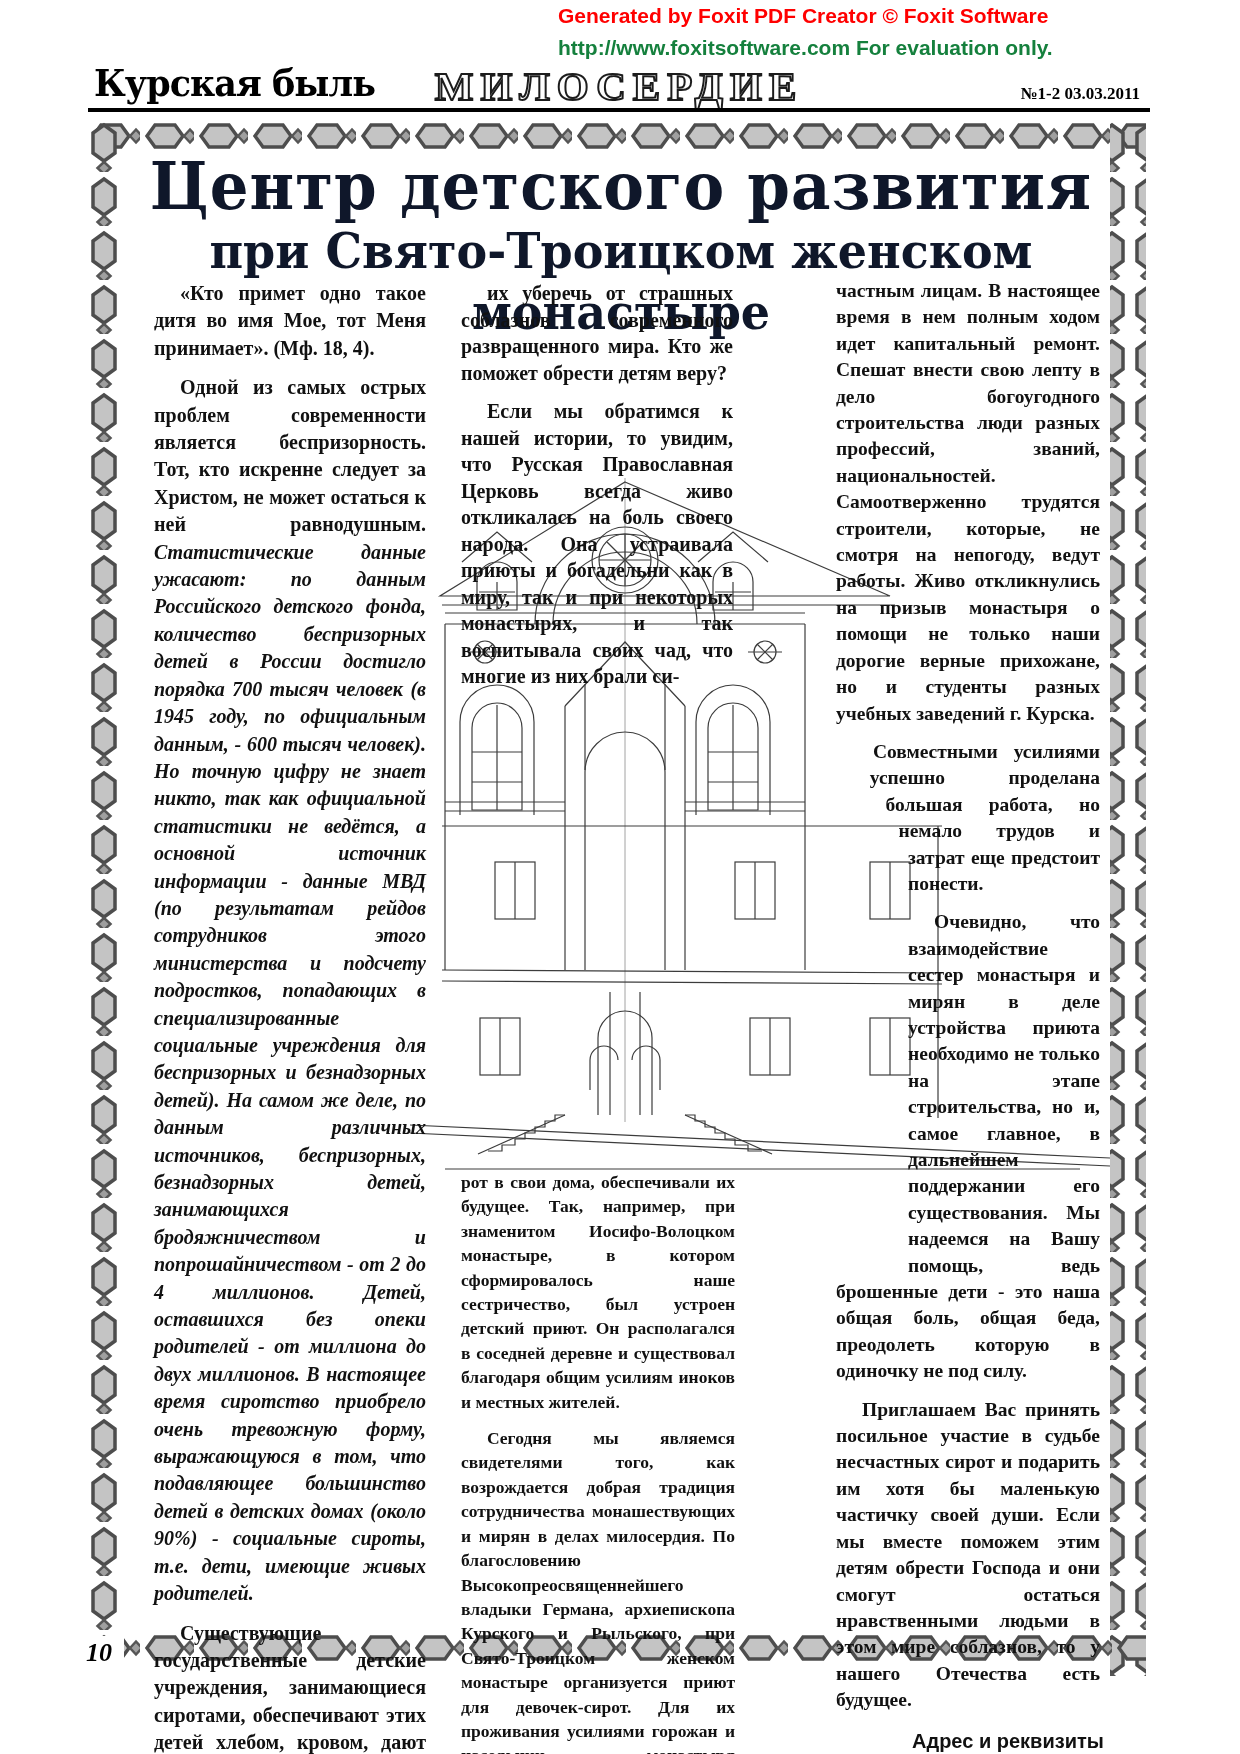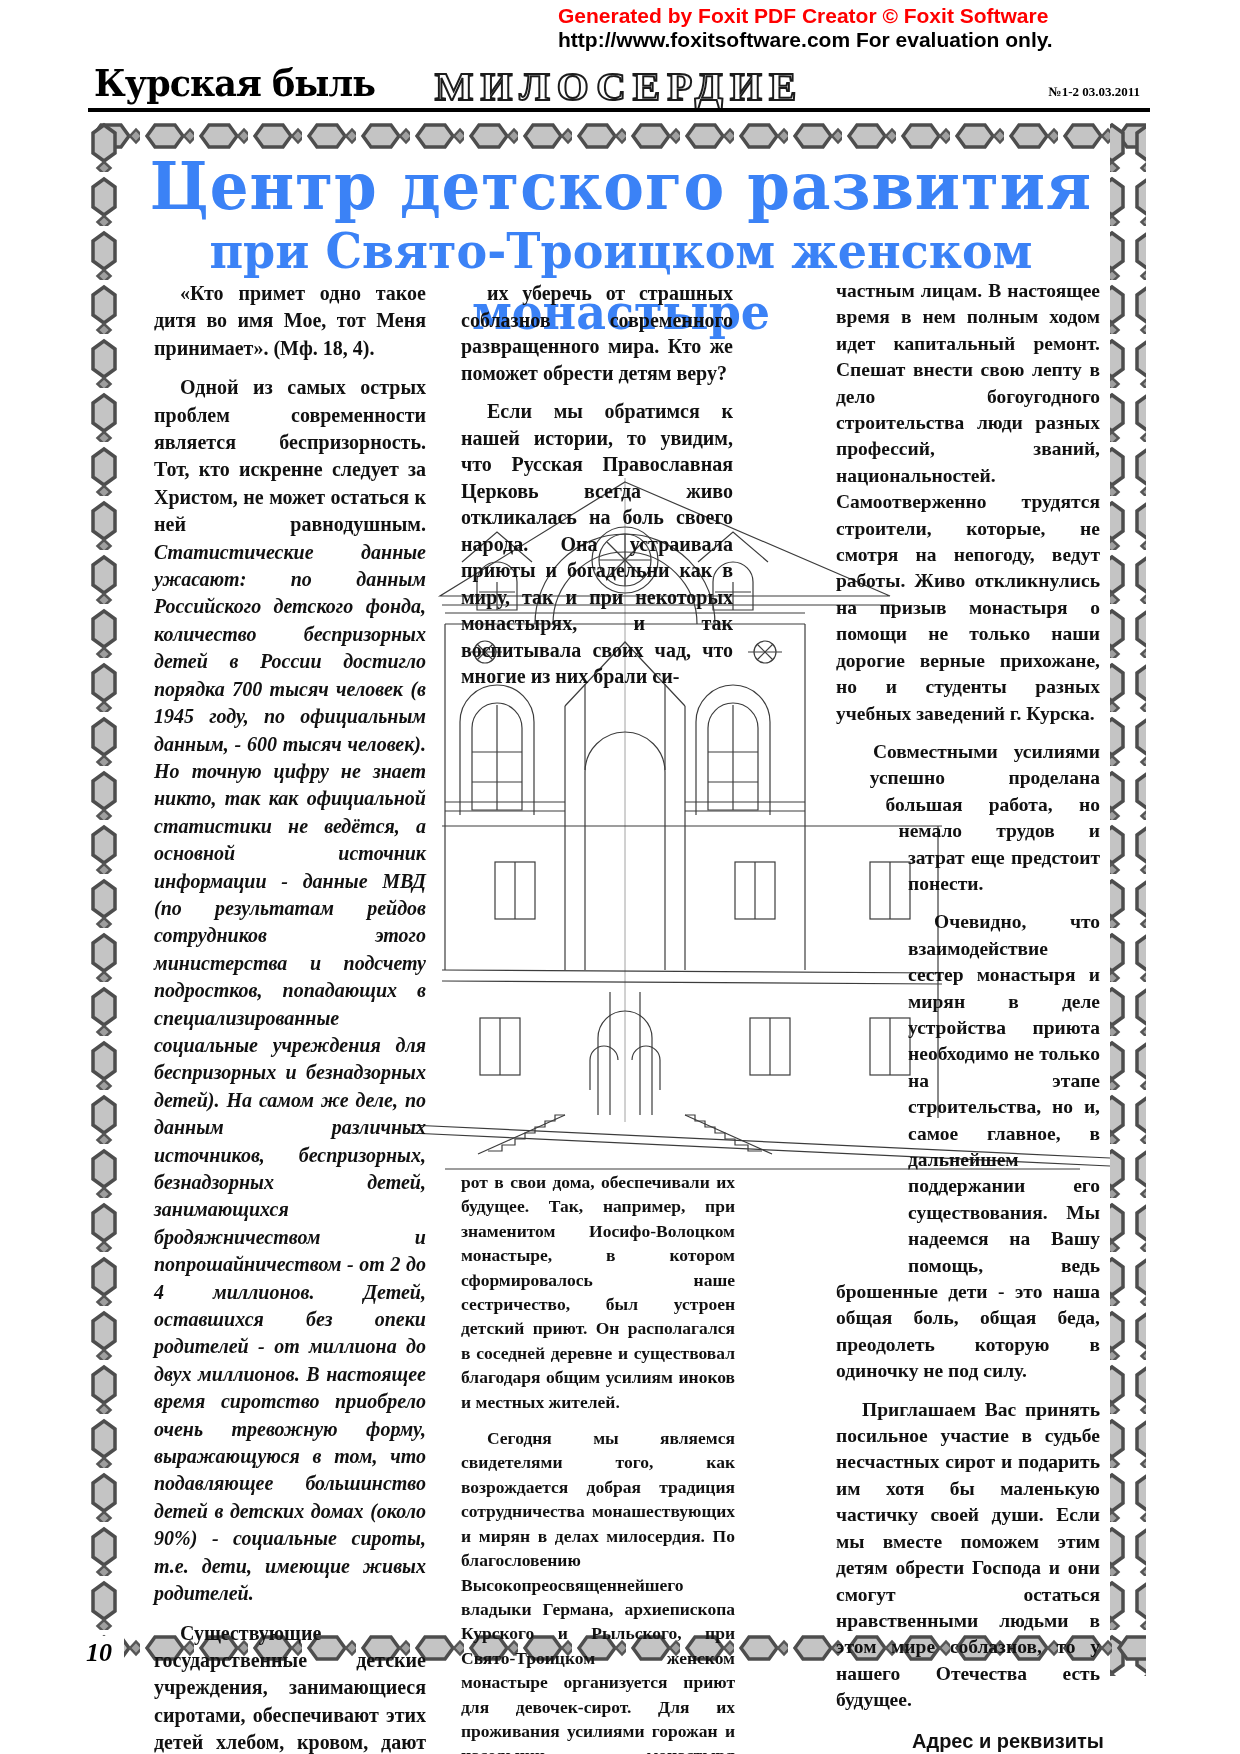--- a/index.html
+++ b/index.html
@@ -4,37 +4,37 @@
 <style>
   html,body{margin:0;padding:0;background:#e8e8e8;}
   .page{position:relative;width:1240px;height:1754px;background:#ffffff;overflow:hidden;
         font-family:"Liberation Serif","DejaVu Serif",serif;color:#111;}
 
   
   .watermark{position:absolute;left:558px;top:4px;width:560px;
              font-family:Liberation Sans, sans-serif;
              font-weight:bold;font-size:21px;line-height:24px;}
   .wm1{color:#ff0000;}
-  .wm2{color:#000000;}
+  .wm2{color:#15803d;margin-top:8px;}
 
   
   .logo{position:absolute;left:94px;top:62px;font-family:"DejaVu Serif",serif;
         font-weight:900;font-size:35px;letter-spacing:-1px;color:#000;transform:scaleY(1.08);}
   .paper-title{position:absolute;left:88px;top:62px;width:1062px;text-align:center;
         font-family:Liberation Serif, serif;font-weight:900;font-size:41px;letter-spacing:7px;
         color:#fdfdfd;-webkit-text-stroke:2px #1c1c1c;text-shadow:0 0 1px #000;}
-  .issue{position:absolute;right:100px;top:84px;font-weight:bold;font-size:13px;color:#000;}
+  .issue{position:absolute;right:100px;top:84px;font-weight:bold;font-size:17px;color:#000;}
   .mast-rule{position:absolute;left:88px;top:108px;width:1062px;height:4px;background:#000;}
 
   
   .frame{position:absolute;left:86px;top:118px;}
 
   
   .title{position:absolute;left:140px;top:148px;width:962px;text-align:center;
-         font-family:"DejaVu Serif",serif;color:#3b82f6;}
+         font-family:"DejaVu Serif",serif;color:#0f172a;}
   .t1{font-size:61px;font-weight:900;line-height:76px;letter-spacing:1px;transform:scaleY(1.08);}
   .t2{font-size:46px;font-weight:900;line-height:58px;letter-spacing:0px;transform:scaleY(1.05);}
 
   
   .col{position:absolute;text-align:justify;font-weight:bold;}
   .col p{margin:12px;text-indent:26px;}
   .col p.noind{text-indent:0;}
   .c1{left:142px;top:268px;width:296px;font-size:20px;line-height:27.4px;}
   .c2t{left:449px;top:268px;width:296px;font-size:20px;line-height:26.5px;}
   .c2b{left:449px;top:1158px;width:298px;font-size:17.5px;line-height:24.4px;}

